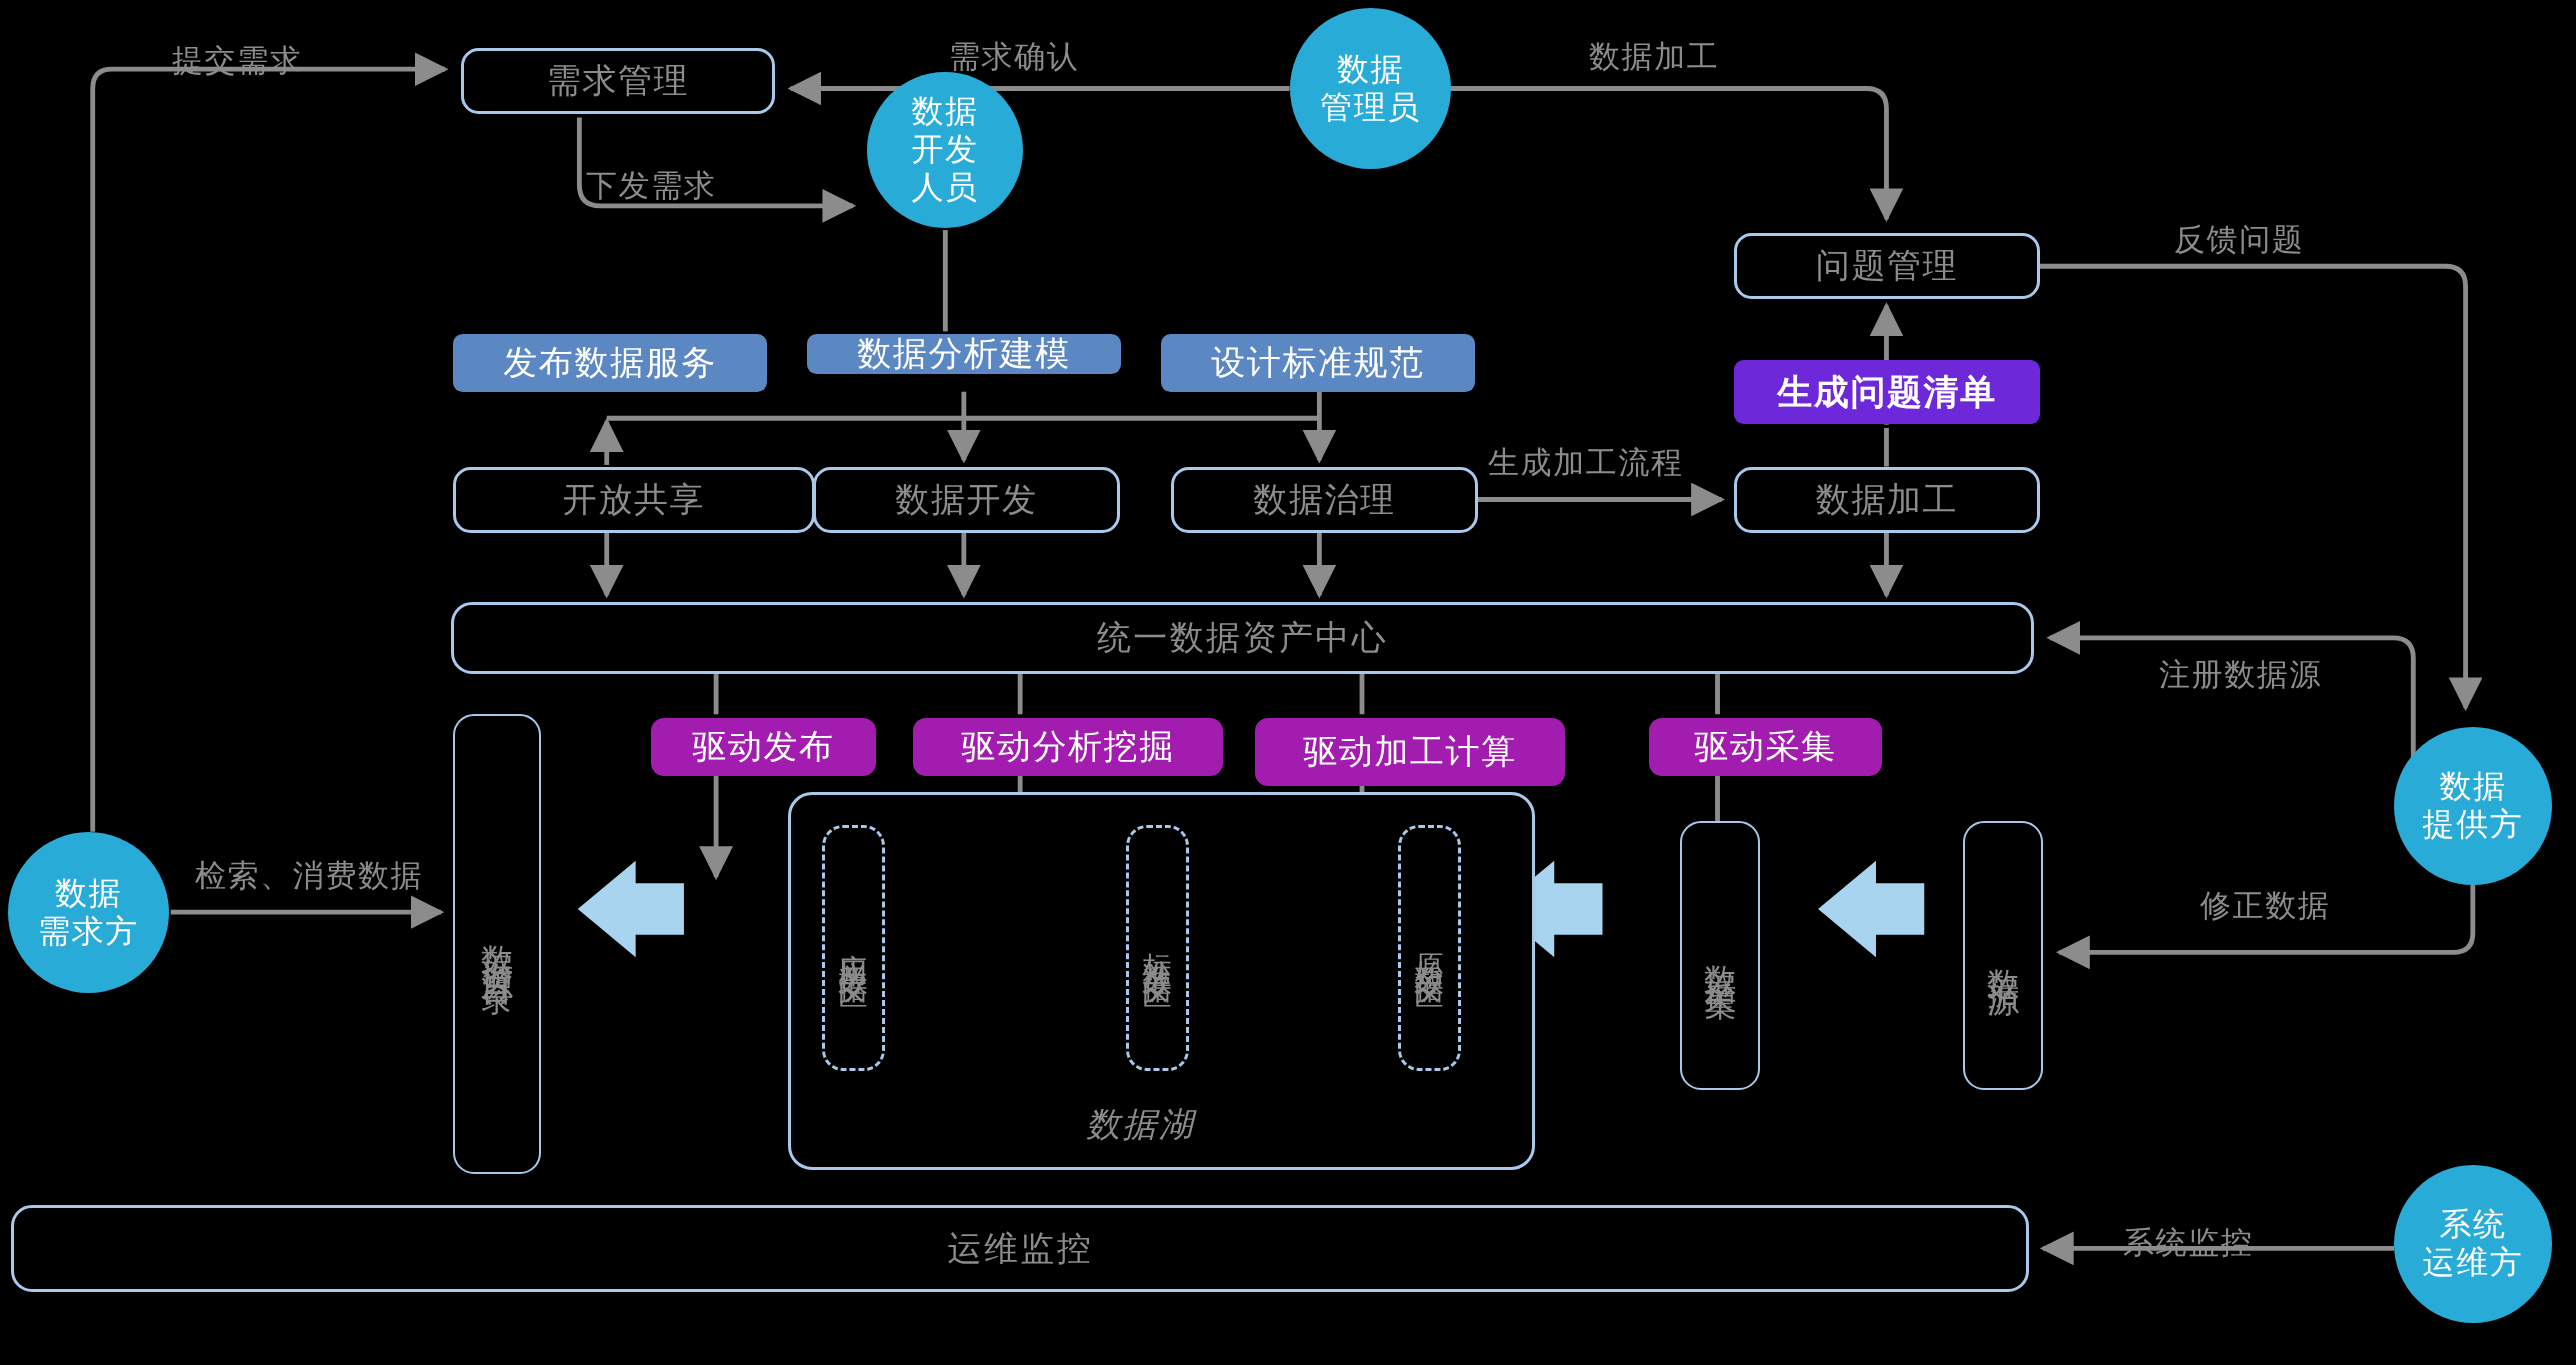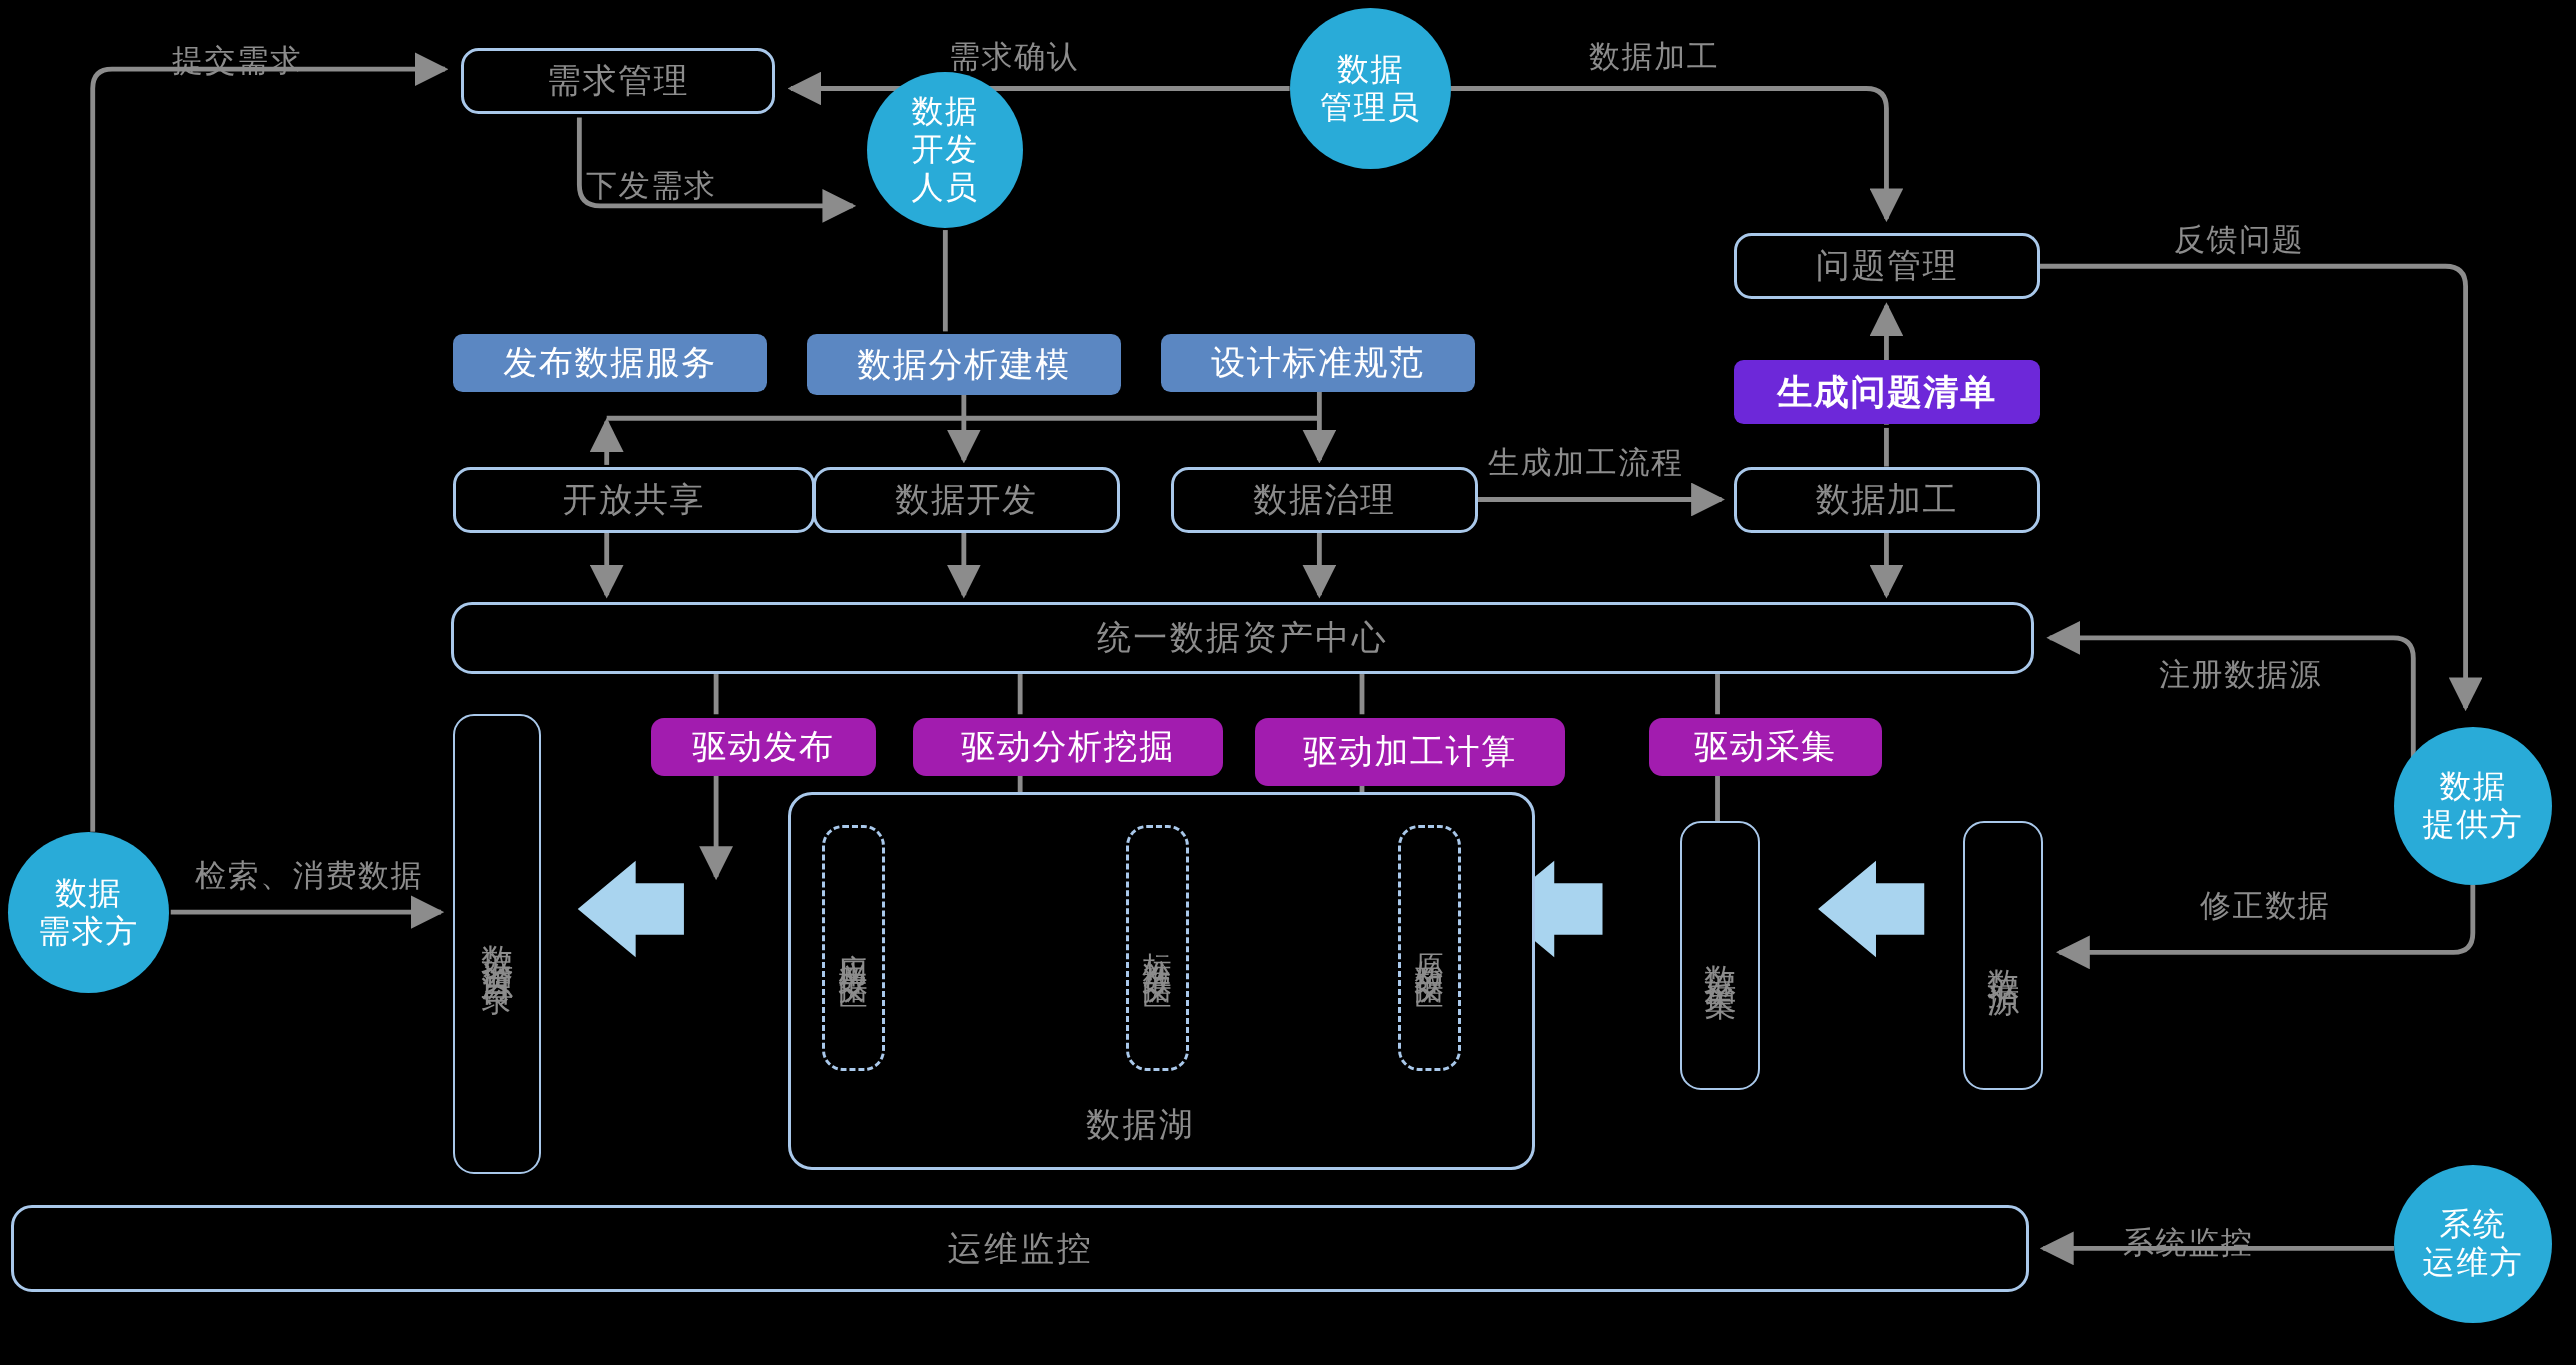--- a/index.html
+++ b/index.html
@@ -155,21 +155,21 @@
   <div class="node box" style="left:1171px;top:467px;width:307px;height:66px;">
     <span>数据治理</span>
   </div>
   <div class="node box" style="left:1734px;top:467px;width:306px;height:66px;">
     <span>数据加工</span>
   </div>
 
   <div class="node pill mid" style="left:453px;top:334px;width:314px;height:58px;">
     <span>发布数据服务</span>
   </div>
-  <div class="node pill mid" style="left:807px;top:334px;width:314px;height:61px;">
+  <div class="node pill mid" style="left:807px;top:334px;width:314px;height:40px;">
     <span>数据分析建模</span>
   </div>
   <div class="node pill mid" style="left:1161px;top:334px;width:314px;height:58px;">
     <span>设计标准规范</span>
   </div>
 
   <div class="node pill dark" style="left:1734px;top:360px;width:306px;height:64px;">
     <span>生成问题清单</span>
   </div>
 
@@ -198,21 +198,21 @@
     <span>数据资源目录</span>
   </div>
   <div class="node vbox" style="left:1680px;top:821px;width:80px;height:269px;">
     <span>数据采集</span>
   </div>
   <div class="node vbox" style="left:1963px;top:821px;width:80px;height:269px;">
     <span>数据源</span>
   </div>
 
   <div class="node lakewrap" style="left:788px;top:792px;width:747px;height:378px;"></div>
-  <div class="laketitle" style="left:1086px;top:1102px;">数据湖</div>
+  <div class="laketitle" style="left:1086px;top:1102px;font-style:italic;">数据湖</div>
 
   <div class="node dashbox" style="left:822px;top:825px;width:63px;height:246px;">
     <span>应用数据区</span>
   </div>
   <div class="node dashbox" style="left:1126px;top:825px;width:63px;height:246px;">
     <span>标准数据区</span>
   </div>
   <div class="node dashbox" style="left:1398px;top:825px;width:63px;height:246px;">
     <span>原始数据区</span>
   </div>

